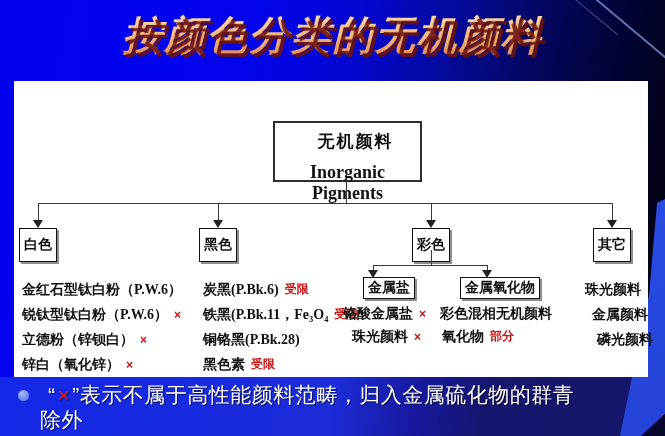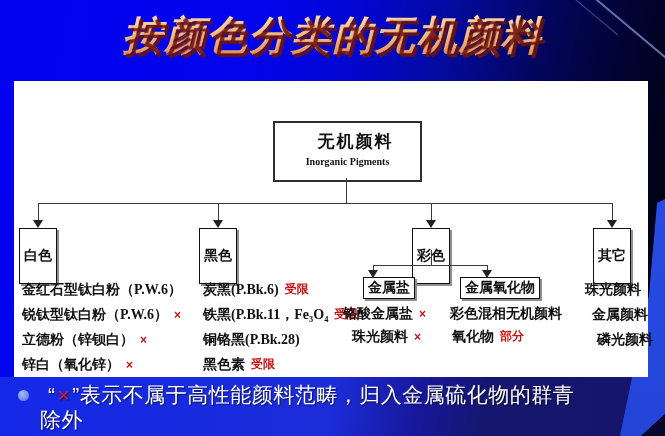--- a/index.html
+++ b/index.html
@@ -40,31 +40,31 @@
   }
 
   
   .panel{position:absolute;left:14px;top:81px;width:634px;height:296px;background:#ffffff;color:#111;}
 
   .root-box{
     position:absolute;left:259px;top:40px;width:145px;height:57px;
     border:2px solid #2e2e2e;background:#fff;text-align:center;
   }
   .root-zh{display:block;margin-top:7px;font-size:17px;font-weight:bold;letter-spacing:2px;padding-left:16px;}
-  .root-en{display:block;margin-top:3px;font-size:10px;font-weight:bold;}
+  .root-en{display:block;margin-top:9px;font-size:18px;font-weight:bold;}
 
   .vline,.hline{position:absolute;background:#3a3a3a;}
   .vline{width:1px;}
   .hline{height:1px;}
   .arr{position:absolute;width:0;height:0;border-left:5px solid transparent;border-right:5px solid transparent;border-top:8px solid #222;}
 
   .cat-box{
     position:absolute;top:147px;transform:translateX(-50%);
     border:1px solid #111;background:#fff;box-shadow:2px 2px 0 #8f8f8f;
-    font-size:14px;font-weight:bold;padding:18px 4px;white-space:nowrap;
+    font-size:14px;font-weight:bold;padding:7px 4px;white-space:nowrap;
   }
   .sub-box{
     position:absolute;top:196px;transform:translateX(-50%);
     border:1px solid #111;background:#fff;box-shadow:2px 2px 0 #8f8f8f;
     font-size:14px;font-weight:bold;padding:1px 4px;white-space:nowrap;
   }
 
   .list{position:absolute;white-space:nowrap;}
   .row{height:25px;display:flex;align-items:center;font-size:14px;font-weight:bold;}
   .list.tight .row{height:23px;}
@@ -175,21 +175,21 @@
       <div class="row">
         <span>铬酸金属盐</span>
         <span class="mk">×</span>
       </div>
       <div class="row" style="margin-left:9px;">
         <span>珠光颜料</span>
         <span class="mk">×</span>
       </div>
     </div>
 
-    <div class="list tight" style="left:436px;top:221px;">
+    <div class="list tight" style="left:426px;top:221px;">
       <div class="row">
         <span>彩色混相无机颜料</span>
 
       </div>
       <div class="row" style="margin-left:2px;">
         <span>氧化物</span>
         <span class="mk">部分</span>
       </div>
     </div>
 

